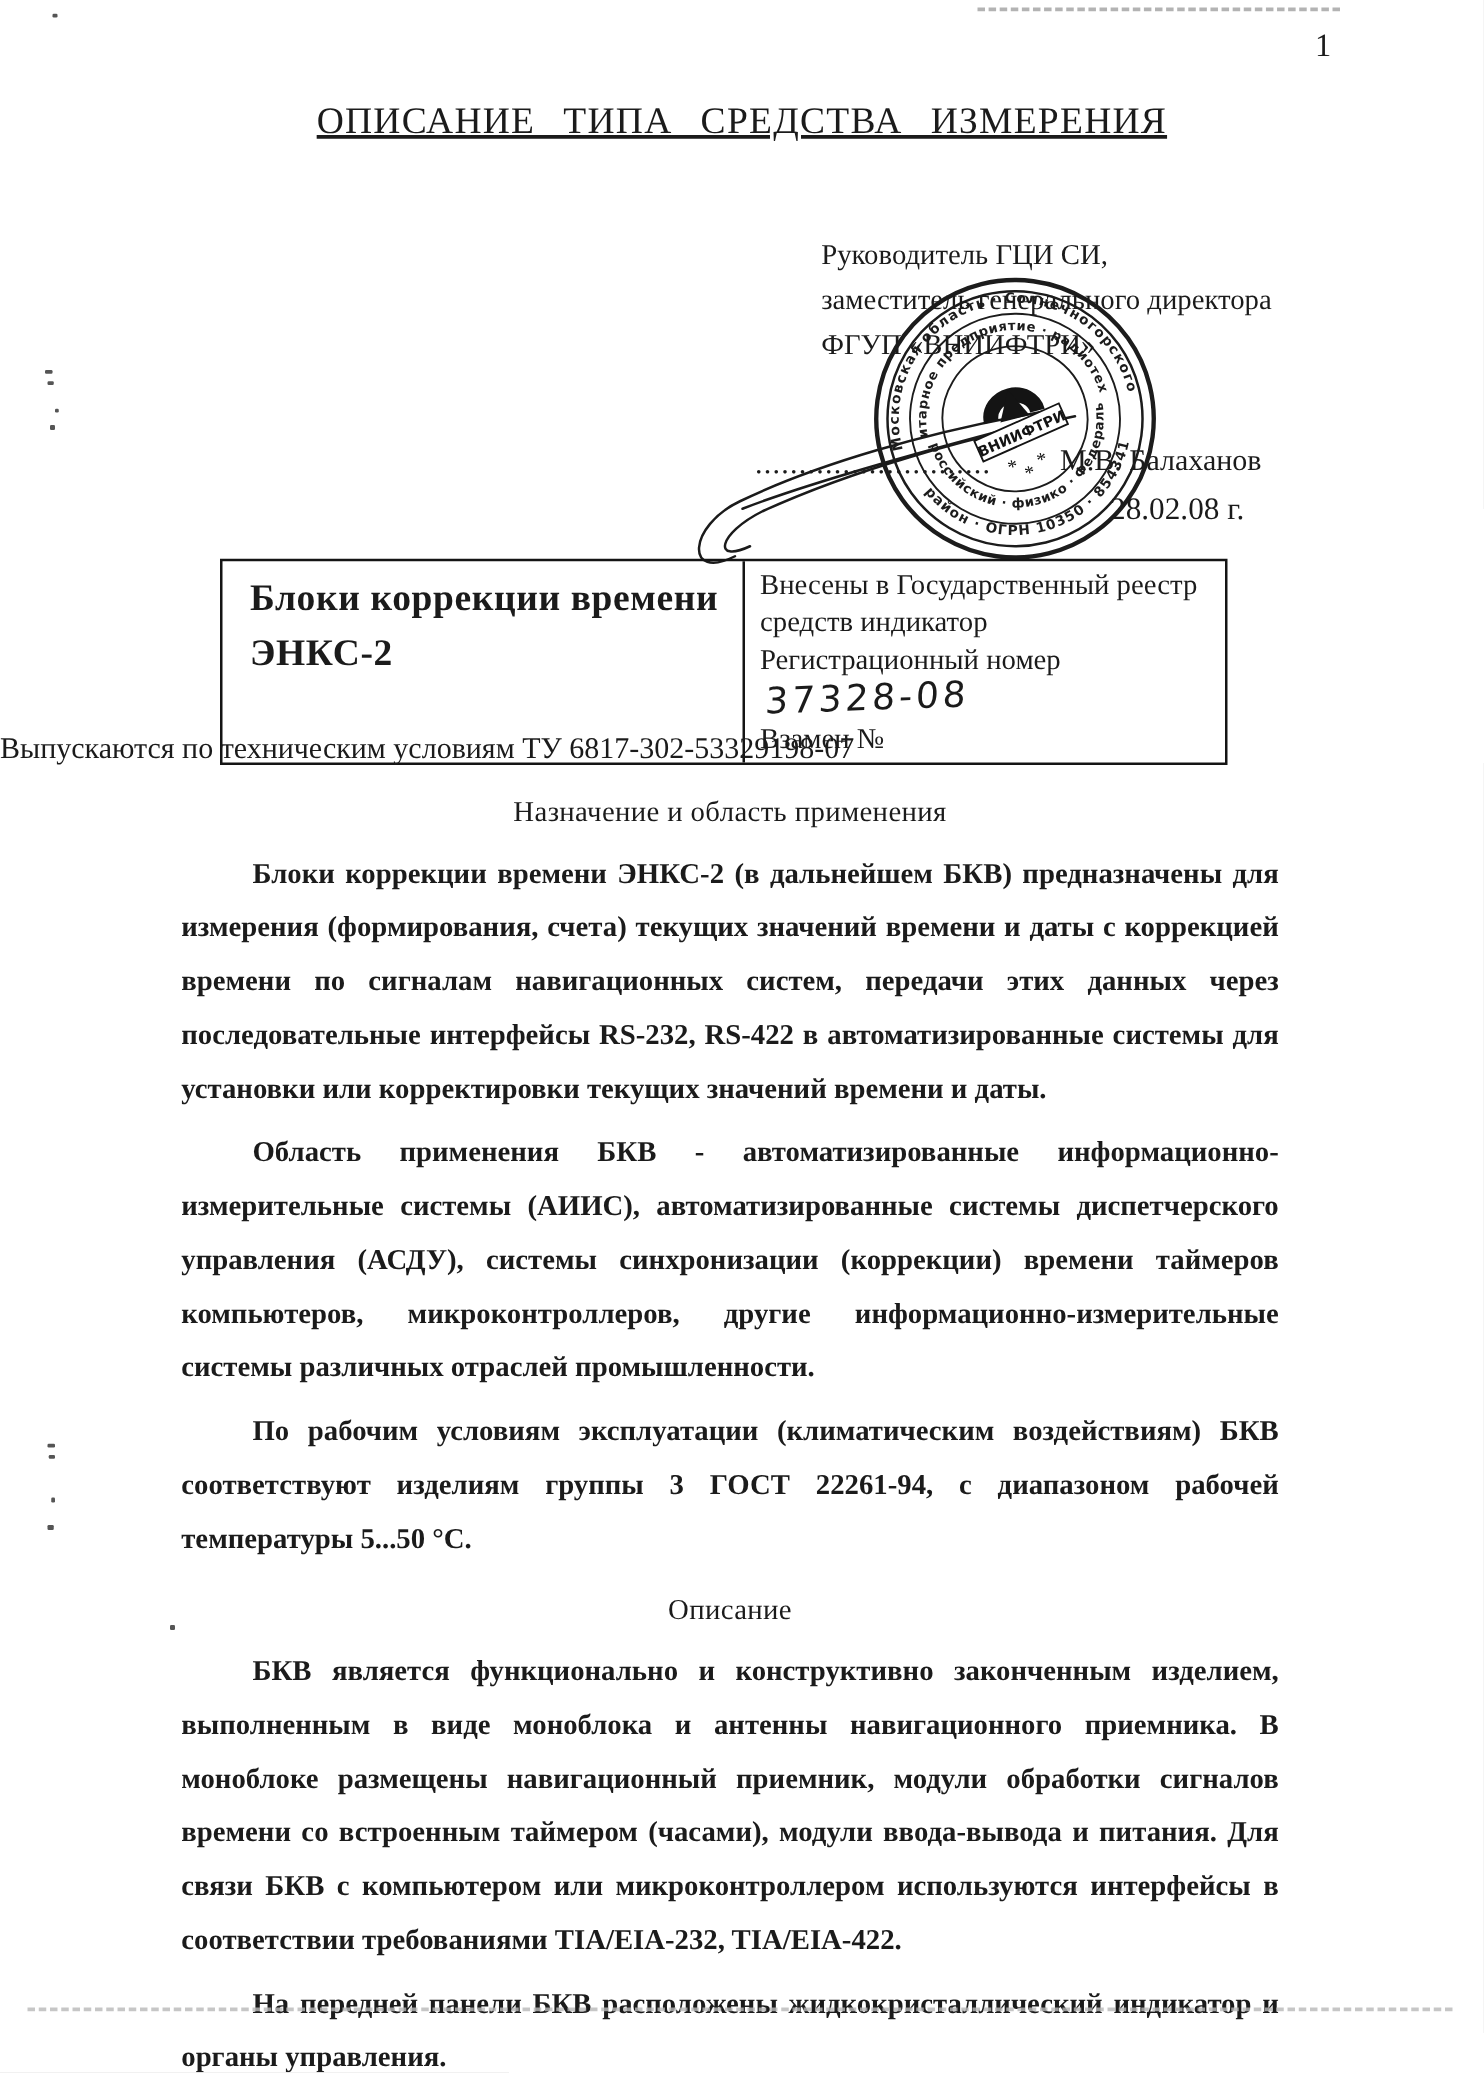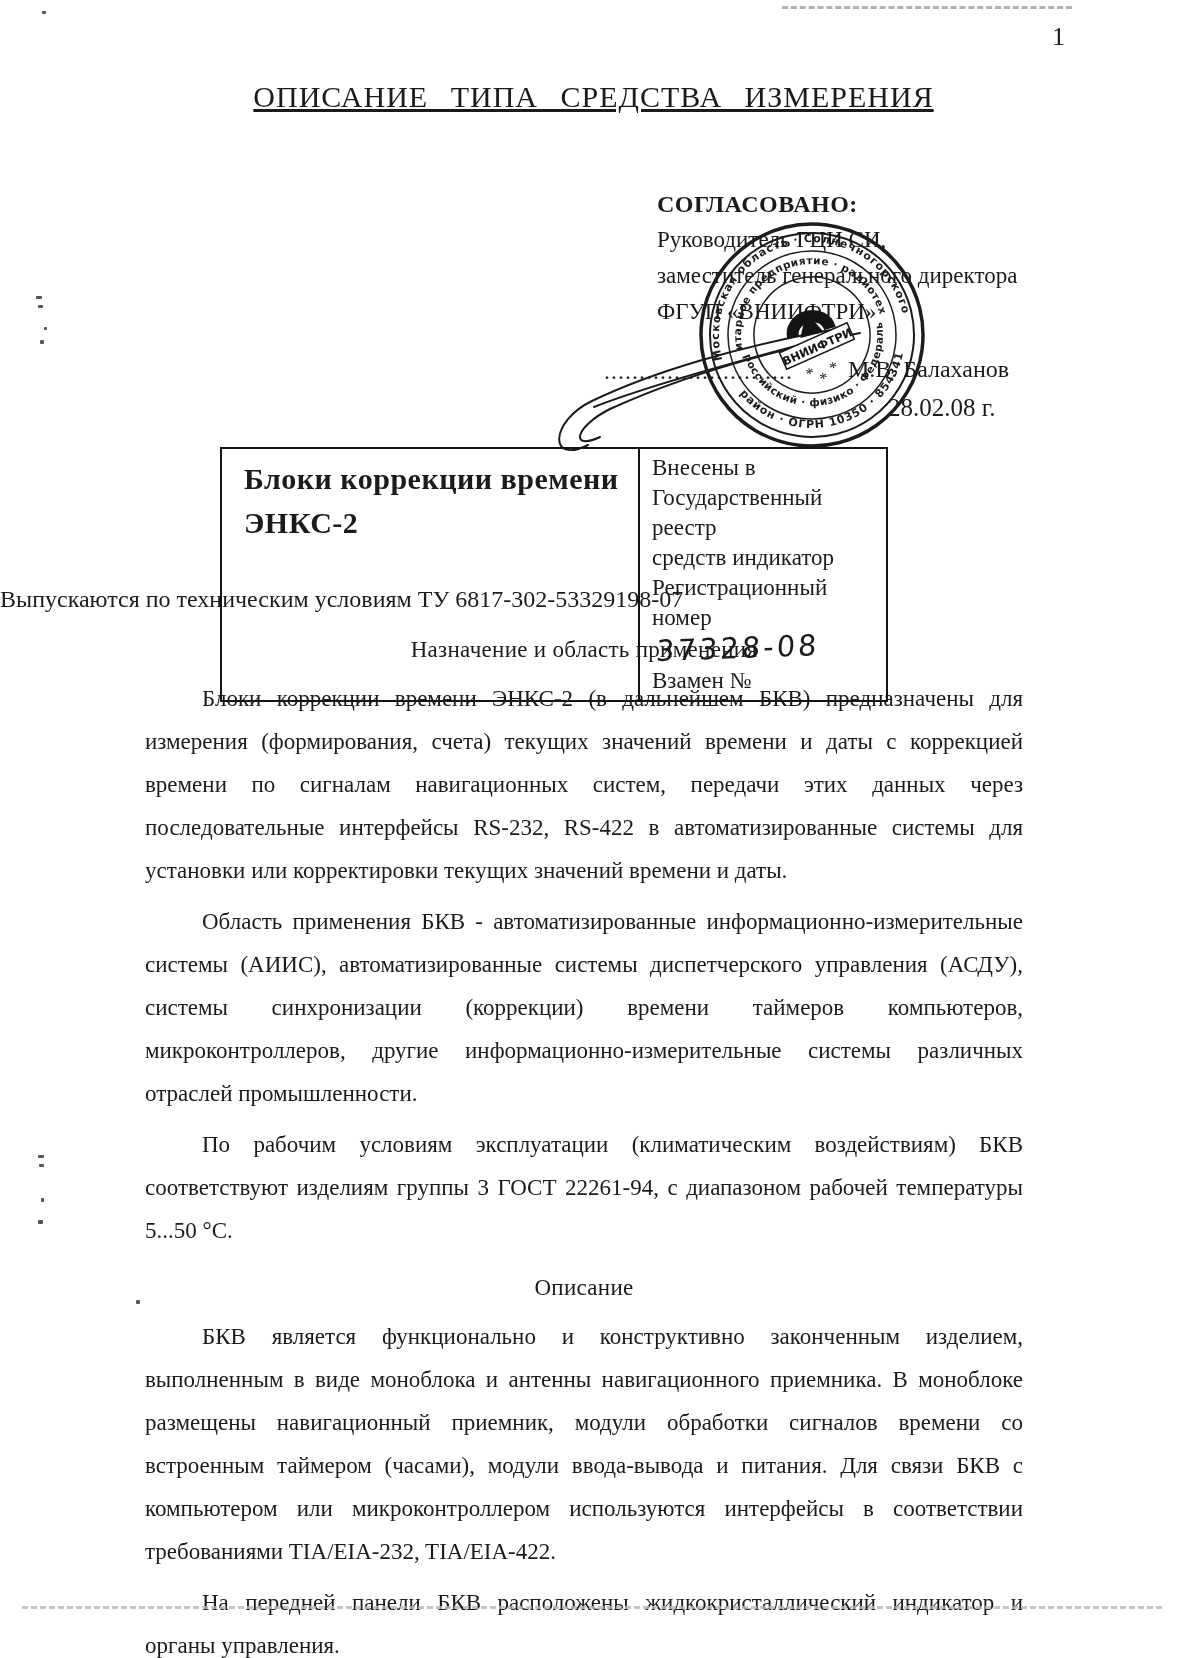--- a/index.html
+++ b/index.html
@@ -37,22 +37,22 @@
   .approval .head{font-weight:bold;font-size:24px;letter-spacing:.5px;}
   .sig-dots{
     position:absolute;left:604px;top:358px;font-size:24px;letter-spacing:1px;
   }
   .sig-name{position:absolute;left:848px;top:356px;font-size:24px;}
   .sig-date{position:absolute;left:888px;top:394px;font-size:25px;}
 
   .stamp-svg{position:absolute;left:530px;top:213px;width:470px;height:250px;}
 
   .reg-table{
-    position:absolute;left:176px;top:447px;width:668px;min-height:104px;
-    border:2px solid #141414;display:flex;box-sizing:border-box;background:transparent;margin-left:44px;
+    position:absolute;left:176px;top:447px;width:806px;min-height:104px;
+    border:2px solid #141414;display:flex;box-sizing:border-box;background:transparent;
   }
   .reg-table .cell-left{
     width:418px;box-sizing:border-box;border-right:2px solid #141414;
     padding:8px 10px 6px 22px;
     font-weight:bold;font-size:30px;line-height:44px;letter-spacing:.5px;
   }
   .reg-table .cell-right{
     flex:1;padding:4px 8px 4px 12px;font-size:23px;line-height:30px;
   }
   .handwritten{
@@ -67,35 +67,34 @@
   }
   .main-text{
     position:absolute;left:145px;top:628px;width:878px;
     font-size:23px;line-height:43px;text-align:justify;
   }
   .main-text h2{
     font-size:23px;font-weight:normal;text-align:center;
     margin:0 0 6px 0;line-height:43px;letter-spacing:.3px;
   }
   .main-text h2.second{margin-top:14px;}
-  .main-text p{margin:0 0 8px 0;text-indent:57px;}
+  .main-text p{margin:0 0 8px 0;text-indent:57px;font-weight:bold;}
 </style>
 </head>
 <body>
 
 <div class="page">
 
   <div class="artifact-top"></div>
 
   <div class="page-number">1</div>
 
   <div class="doc-title">ОПИСАНИЕ ТИПА СРЕДСТВА ИЗМЕРЕНИЯ</div>
 
   <div class="approval">
-    <div class="head">СОГЛАСОВАНО:</div>
     <div>Руководитель ГЦИ СИ,</div>
     <div>заместитель генерального директора</div>
     <div>ФГУП «ВНИИФТРИ»</div>
   </div>
 
   <div class="sig-dots">...........................</div>
   <div class="sig-name">М.В. Балаханов</div>
   <div class="sig-date">28.02.08 г.</div>
 
   <svg class="stamp-svg" viewBox="0 0 470 250">

